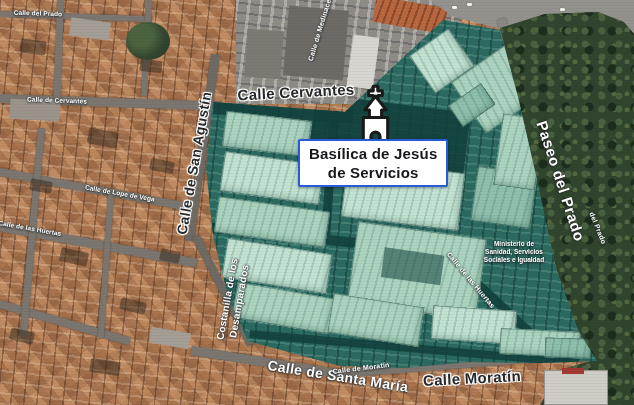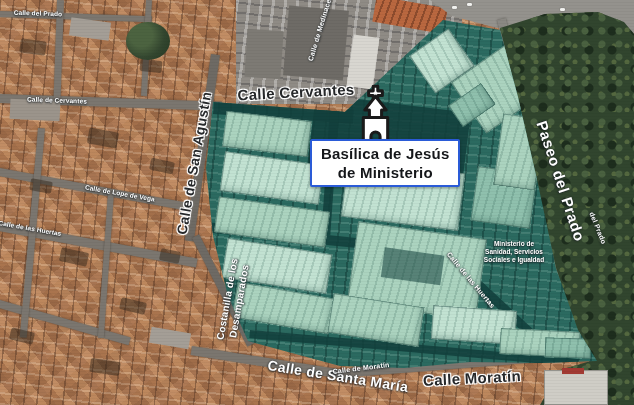--- a/index.html
+++ b/index.html
@@ -54,21 +54,21 @@
     text-shadow:-1px -1px 0 rgba(255,255,255,.95),1px -1px 0 rgba(255,255,255,.95),
                 -1px 1px 0 rgba(255,255,255,.95),1px 1px 0 rgba(255,255,255,.95),0 0 3px #fff;}
   .lbl-white{color:#fff;text-shadow:0 1px 2px rgba(25,32,36,.95),0 0 2px rgba(25,32,36,.8);}
   .fs15{font-size:15px;letter-spacing:.3px;}
   .fs14{font-size:14px;letter-spacing:.3px;}
   .fs10{font-size:10px;letter-spacing:.2px;text-align:center;line-height:1.15;}
   .tiny{font-size:7px;font-weight:600;letter-spacing:.2px;}
   .tiny65{font-size:6.5px;font-weight:600;letter-spacing:.1px;}
   #ministry{font-size:6.5px;font-weight:600;line-height:1.25;text-align:center;}
   
-  #poi-box{position:absolute;left:310px;top:139px;background:#fff;border:2px solid #2a5bd7;
+  #poi-box{position:absolute;left:298px;top:139px;background:#fff;border:2px solid #2a5bd7;
      border-radius:2px;padding:3px 9px;text-align:center;color:#15171a;font-weight:700;
      font-size:15px;line-height:19px;letter-spacing:.2px;box-shadow:0 1px 3px rgba(0,0,0,.35);cursor:pointer;}
   #church{position:absolute;left:352px;top:84px;width:47px;height:64px;cursor:pointer;}
   #grain{left:0;top:0;width:634px;height:405px;pointer-events:none;
      background:repeating-linear-gradient(0deg, rgba(0,0,0,.035) 0 1px, transparent 1px 3px);}
   .car{position:absolute;background:#f2f2ef;width:5px;height:3px;border-radius:1px;box-shadow:0 0 1px #444;}
 </style>
 </head>
 <body>
 
@@ -183,16 +183,16 @@
       <g fill="#ffffff" stroke="#1a1a1a" stroke-width="4" stroke-linejoin="round">
         <path d="M27 3h6v6h6v6h-6v10h-6V15h-6V9h6z"></path>
         <path d="M30 16 L44 34 H38 V46 H22 V34 H16 Z"></path>
         <path d="M14 44 H46 V81 H36 V69 a6 6 0 0 0 -12 0 V81 H14 Z"></path>
       </g>
     </svg>
   </div>
 
   <div id="poi-box">
     <div>Basílica de Jesús</div>
-    <div>de Ministerio</div>
+    <div>de Servicios</div>
   </div>
 
 </div>
 
 </body></html>

